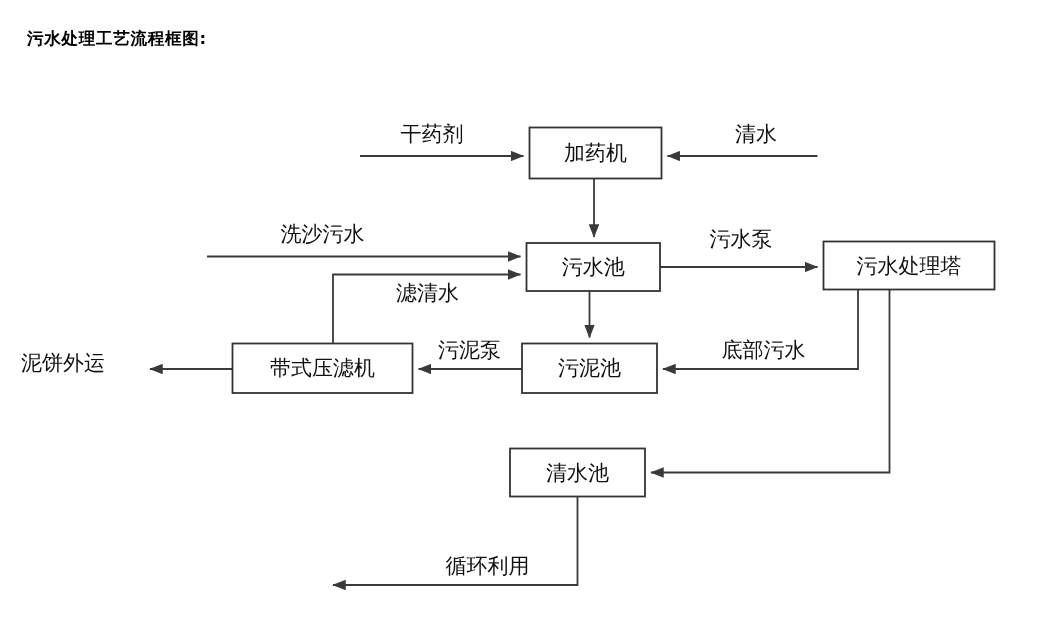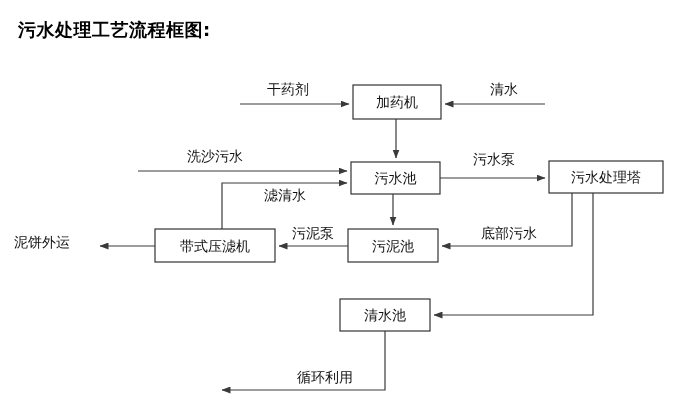--- a/index.html
+++ b/index.html
@@ -17,21 +17,21 @@
   #page {
     position: relative;
     width: 700px;
     height: 420px;
     background: #ffffff;
   }
   #diagram-title {
     position: absolute;
     left: 18px;
     top: 18px;
-    font-size: 18px;
+    font-size: 11px;
     font-weight: bold;
     letter-spacing: 0.5px;
     color: #000000;
     white-space: nowrap;
   }
   svg#flow {
     position: absolute;
     left: 0;
     top: 0;
     width: 700px;

